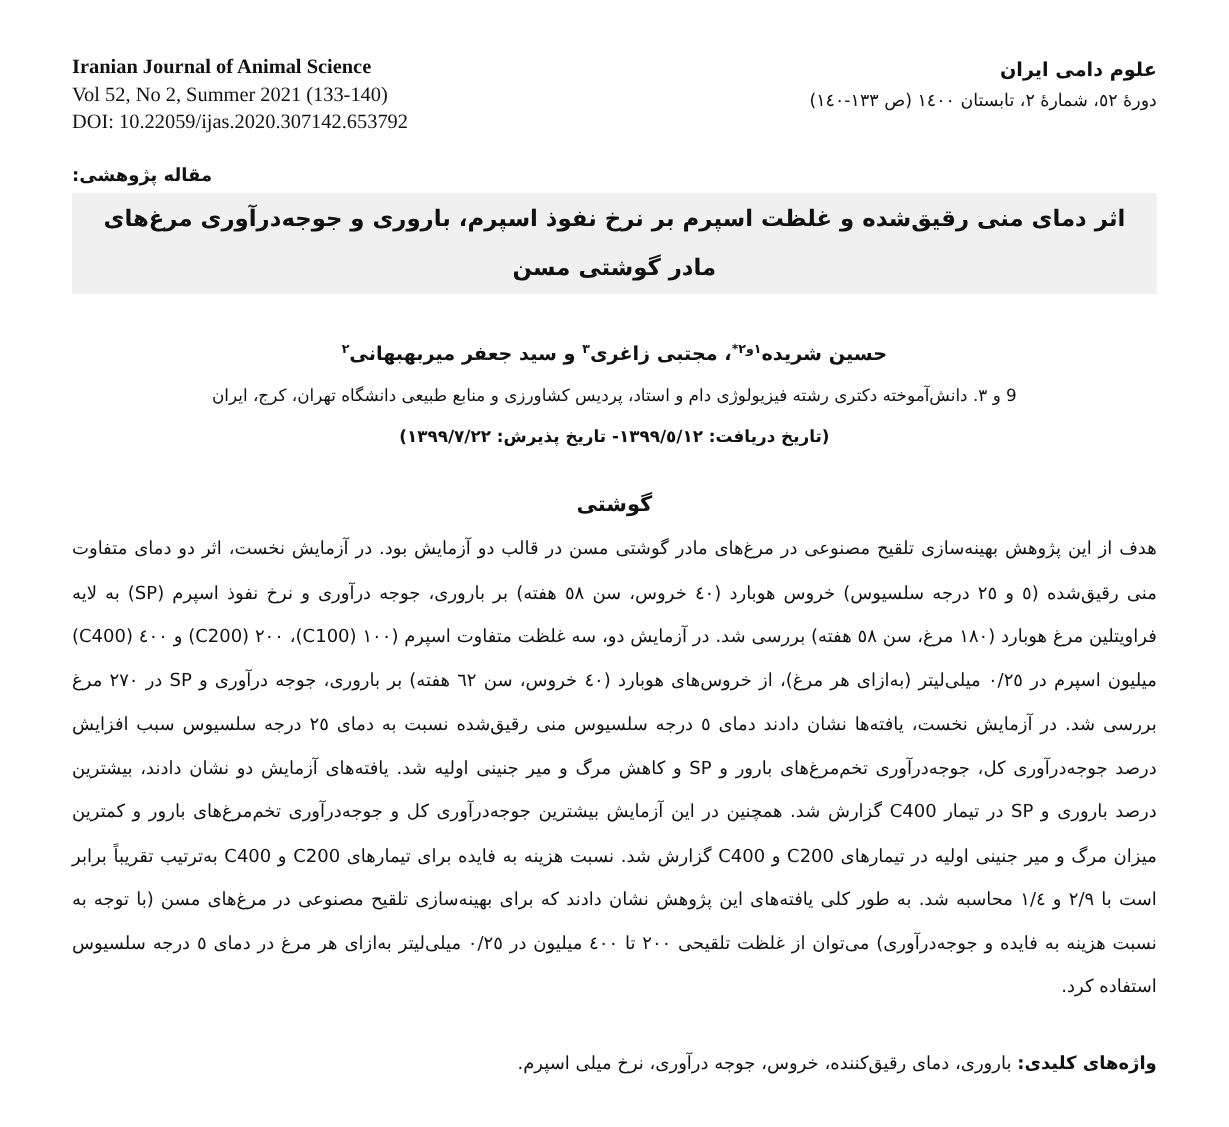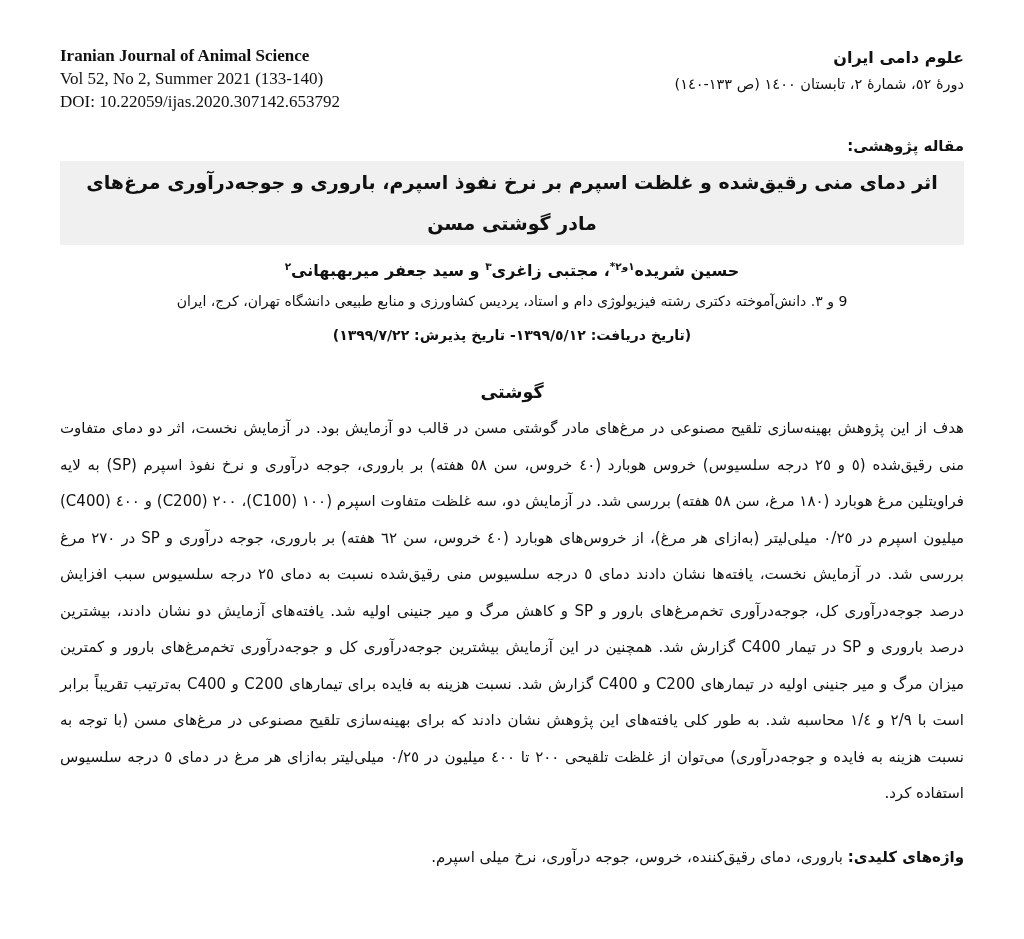--- a/index.html
+++ b/index.html
@@ -35,42 +35,42 @@
   .header-fa {
     direction: rtl;
     text-align: right;
     font-size: 14.5px;
     line-height: 27px;
   }
   .header-fa .journal-name-fa { font-weight: bold; font-size: 16px; }
   
   .article-type {
     direction: rtl;
-    text-align: right;
+    text-align: left;
     font-weight: bold;
     font-size: 15px;
     margin-top: 24px;
   }
   .title-box {
     margin-top: 6px;
     padding: 1px 26px;
     direction: rtl;
     text-align: center;
     font-weight: bold;
     font-size: 19px;
     line-height: 41px;
   }
   
   .authors {
     direction: rtl;
     text-align: center;
     font-weight: bold;
     font-size: 16px;
-    margin-top: 8px;
-    line-height: 26px;
+    margin-top: 28px;
+    line-height: 36px;
   }
   .authors sup { font-size: 10.5px; font-weight: bold; }
   .affiliation {
     direction: rtl;
     text-align: center;
     font-size: 14px;
     line-height: 34px;
   }
   .dates {
     direction: rtl;

